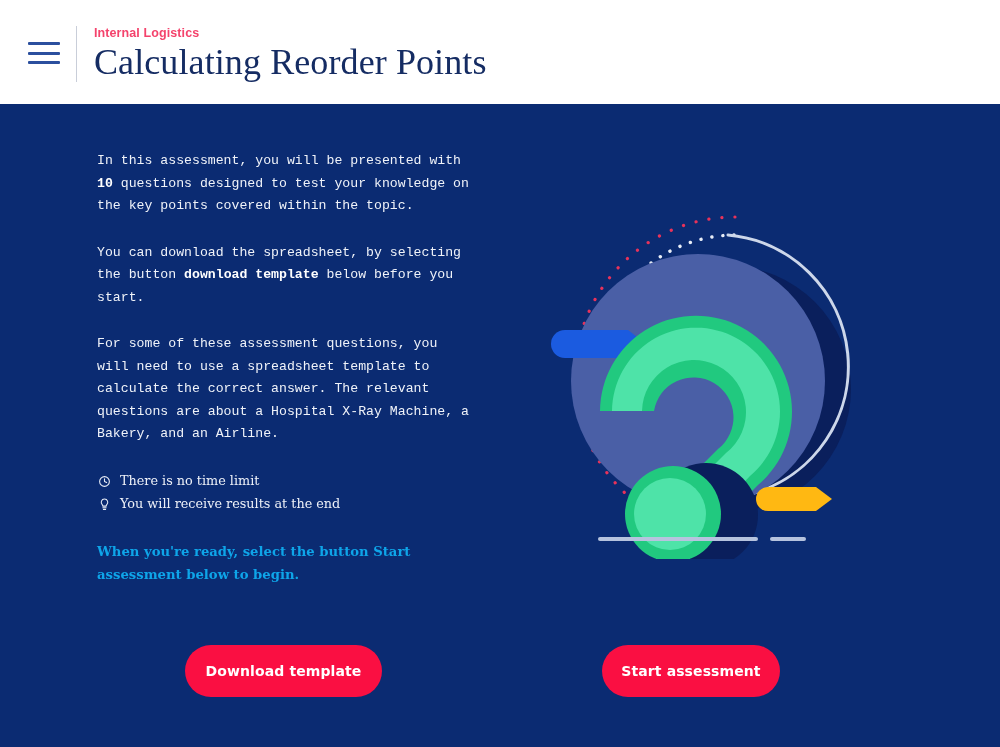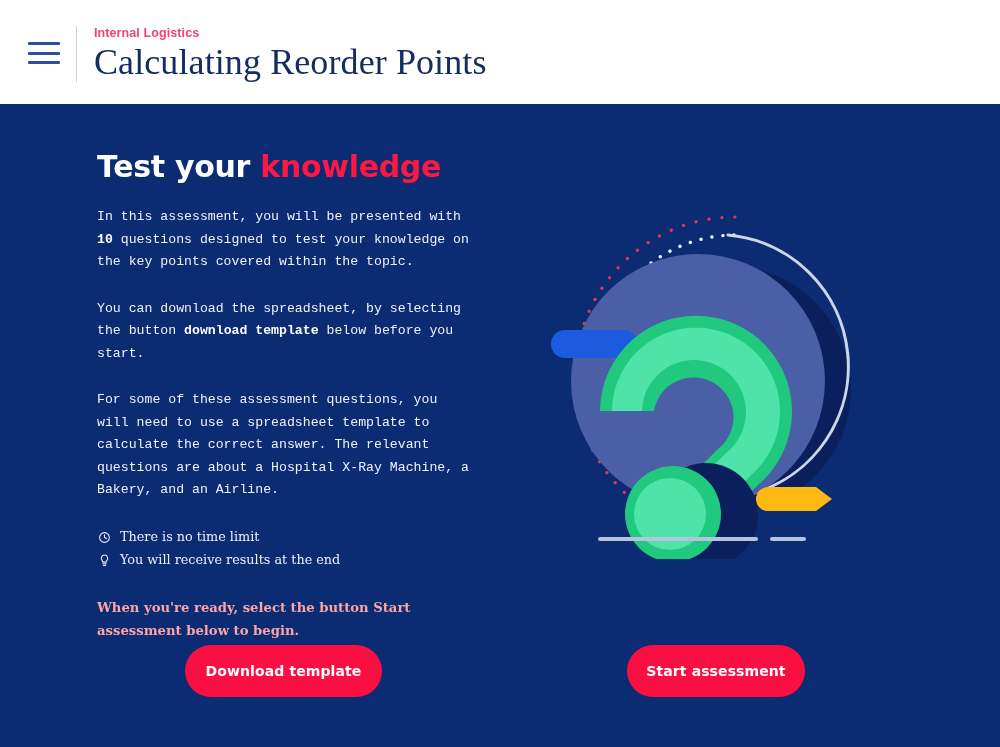--- a/index.html
+++ b/index.html
@@ -156,21 +156,21 @@
     align-items: center;
     justify-content: center;
     margin-top: 2px;
   }
 
   .closing {
     font-family: "DejaVu Serif", serif;
     font-size: 13.2px;
     font-weight: 700;
     line-height: 23px;
-    color: #fca5a5;
+    color: #0ea5e9;
     margin: 0;
     max-width: 360px;
   }
 
   
   .btn {
     position: absolute;
     display: inline-flex;
     align-items: center;
     justify-content: center;
@@ -185,21 +185,21 @@
     cursor: pointer;
     padding: 0;
   }
   .btn-download {
     left: 185px;
     top: 541px;
     width: 197px;
     height: 52px;
   }
   .btn-start {
-    left: 627px;
+    left: 602px;
     top: 541px;
     width: 178px;
     height: 52px;
   }
 
   
   .illustration {
     position: absolute;
     left: 520px;
     top: 95px;
@@ -229,21 +229,20 @@
       <div class="breadcrumb">Internal Logistics</div>
       <h1 class="page-title">Calculating Reorder Points</h1>
     </div>
 
   </div>
 
   <div class="panel">
 
     <div class="content">
 
-      <h2 class="headline"><span>Test your </span><span class="accent">knowledge</span></h2>
 
       <p class="para"><span>In this assessment, you will be presented with </span><b>10</b><span> questions designed to test your knowledge on the key points covered within the topic.</span></p>
 
       <p class="para"><span>You can download the spreadsheet, by selecting the button </span><b>download template</b><span> below before you start.</span></p>
 
       <p class="para">For some of these assessment questions, you will need to use a spreadsheet template to calculate the correct answer. The relevant questions are about a Hospital X-Ray Machine, a Bakery, and an Airline.</p>
 
       <ul class="bullets">
 
         <li class="bullet">

